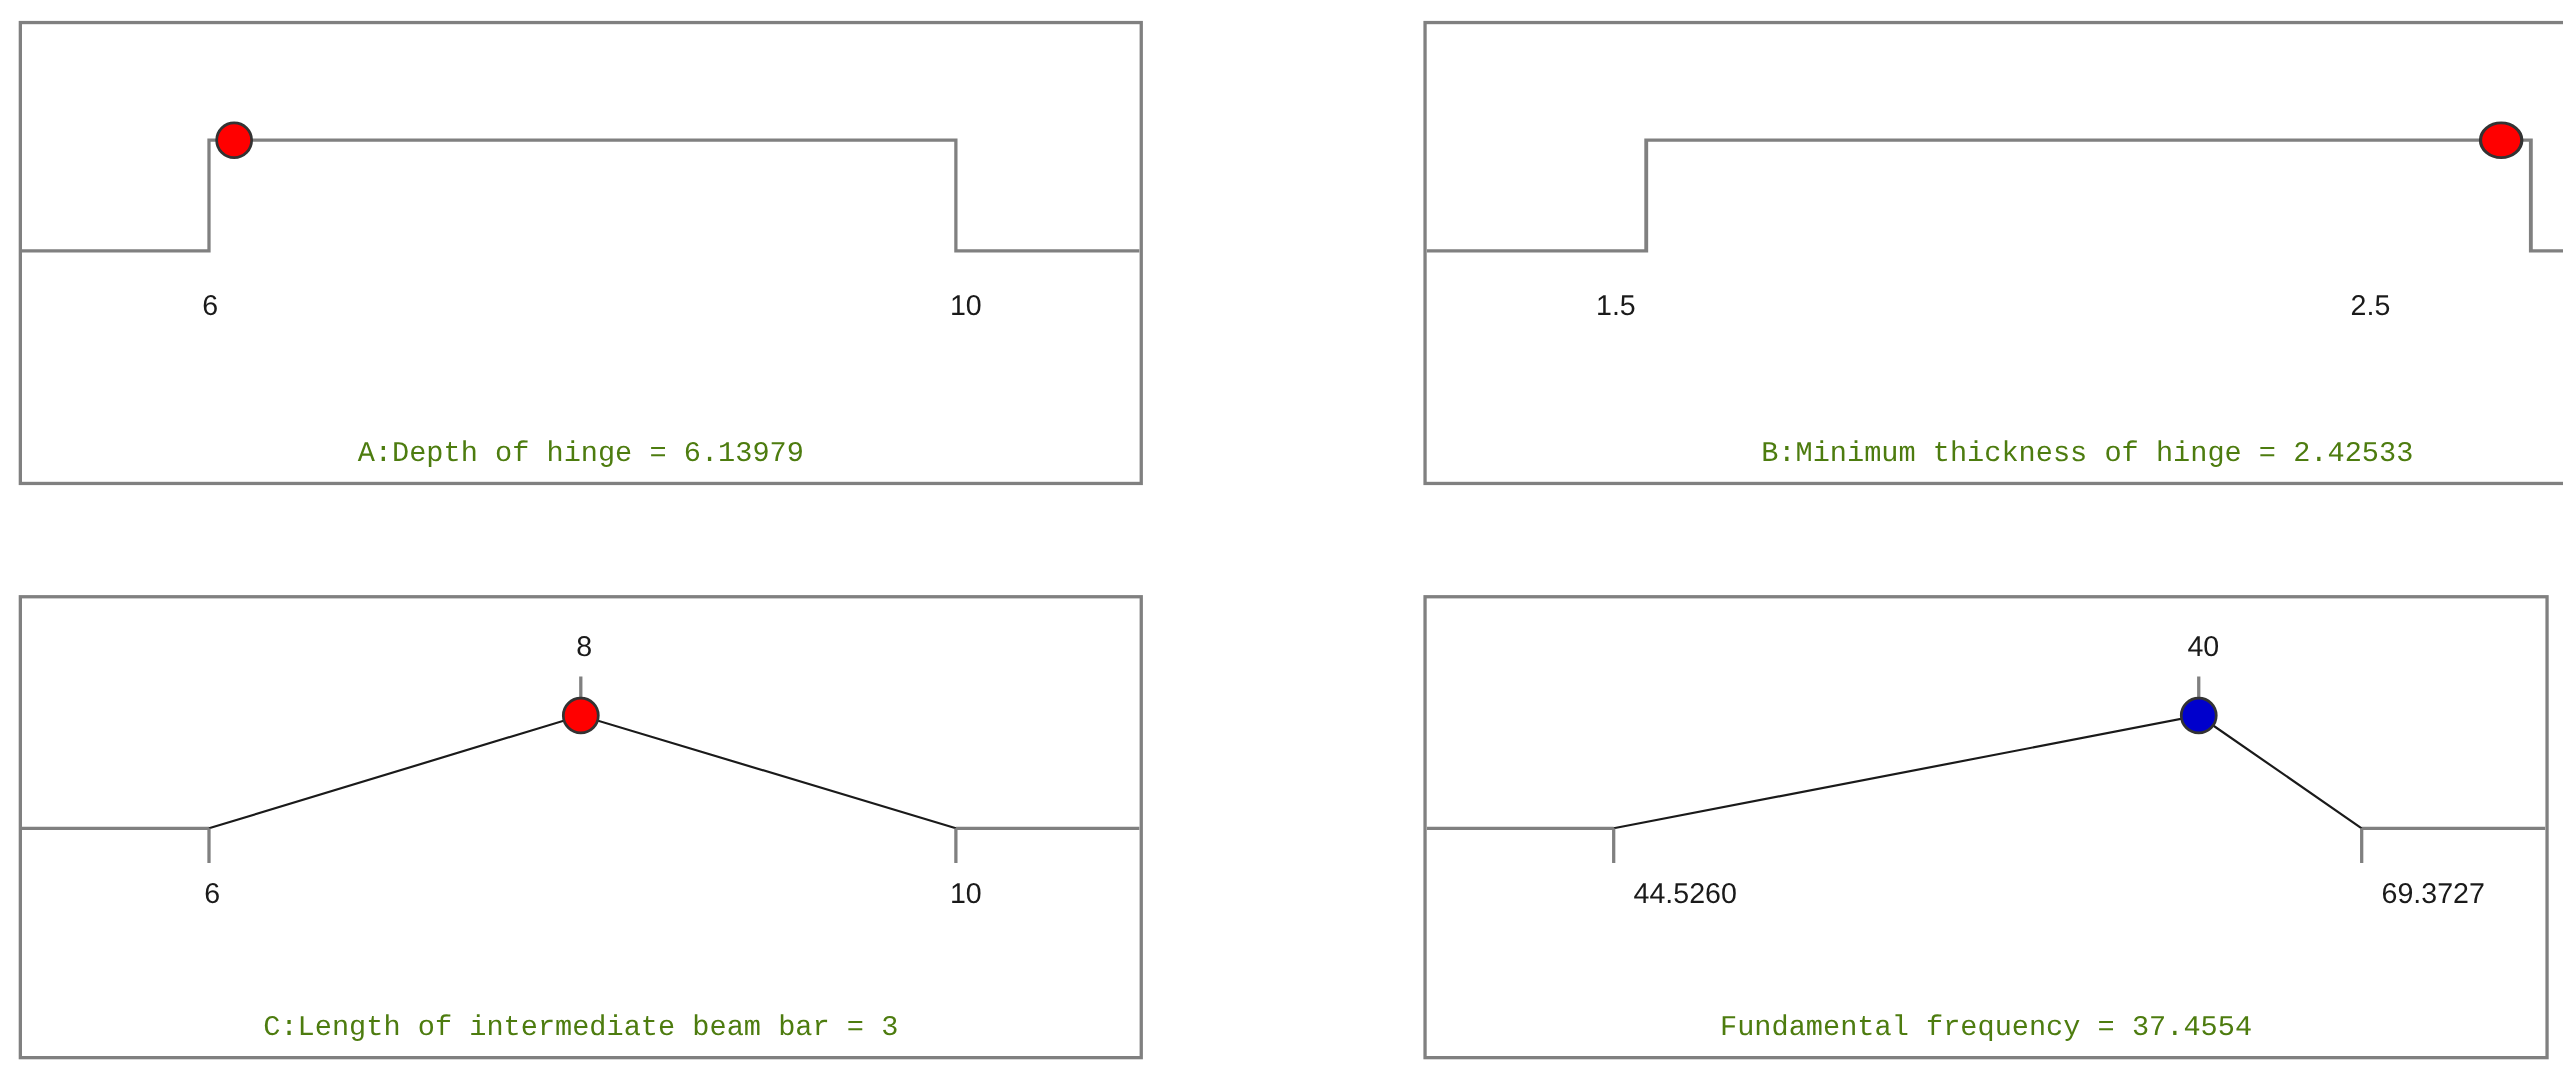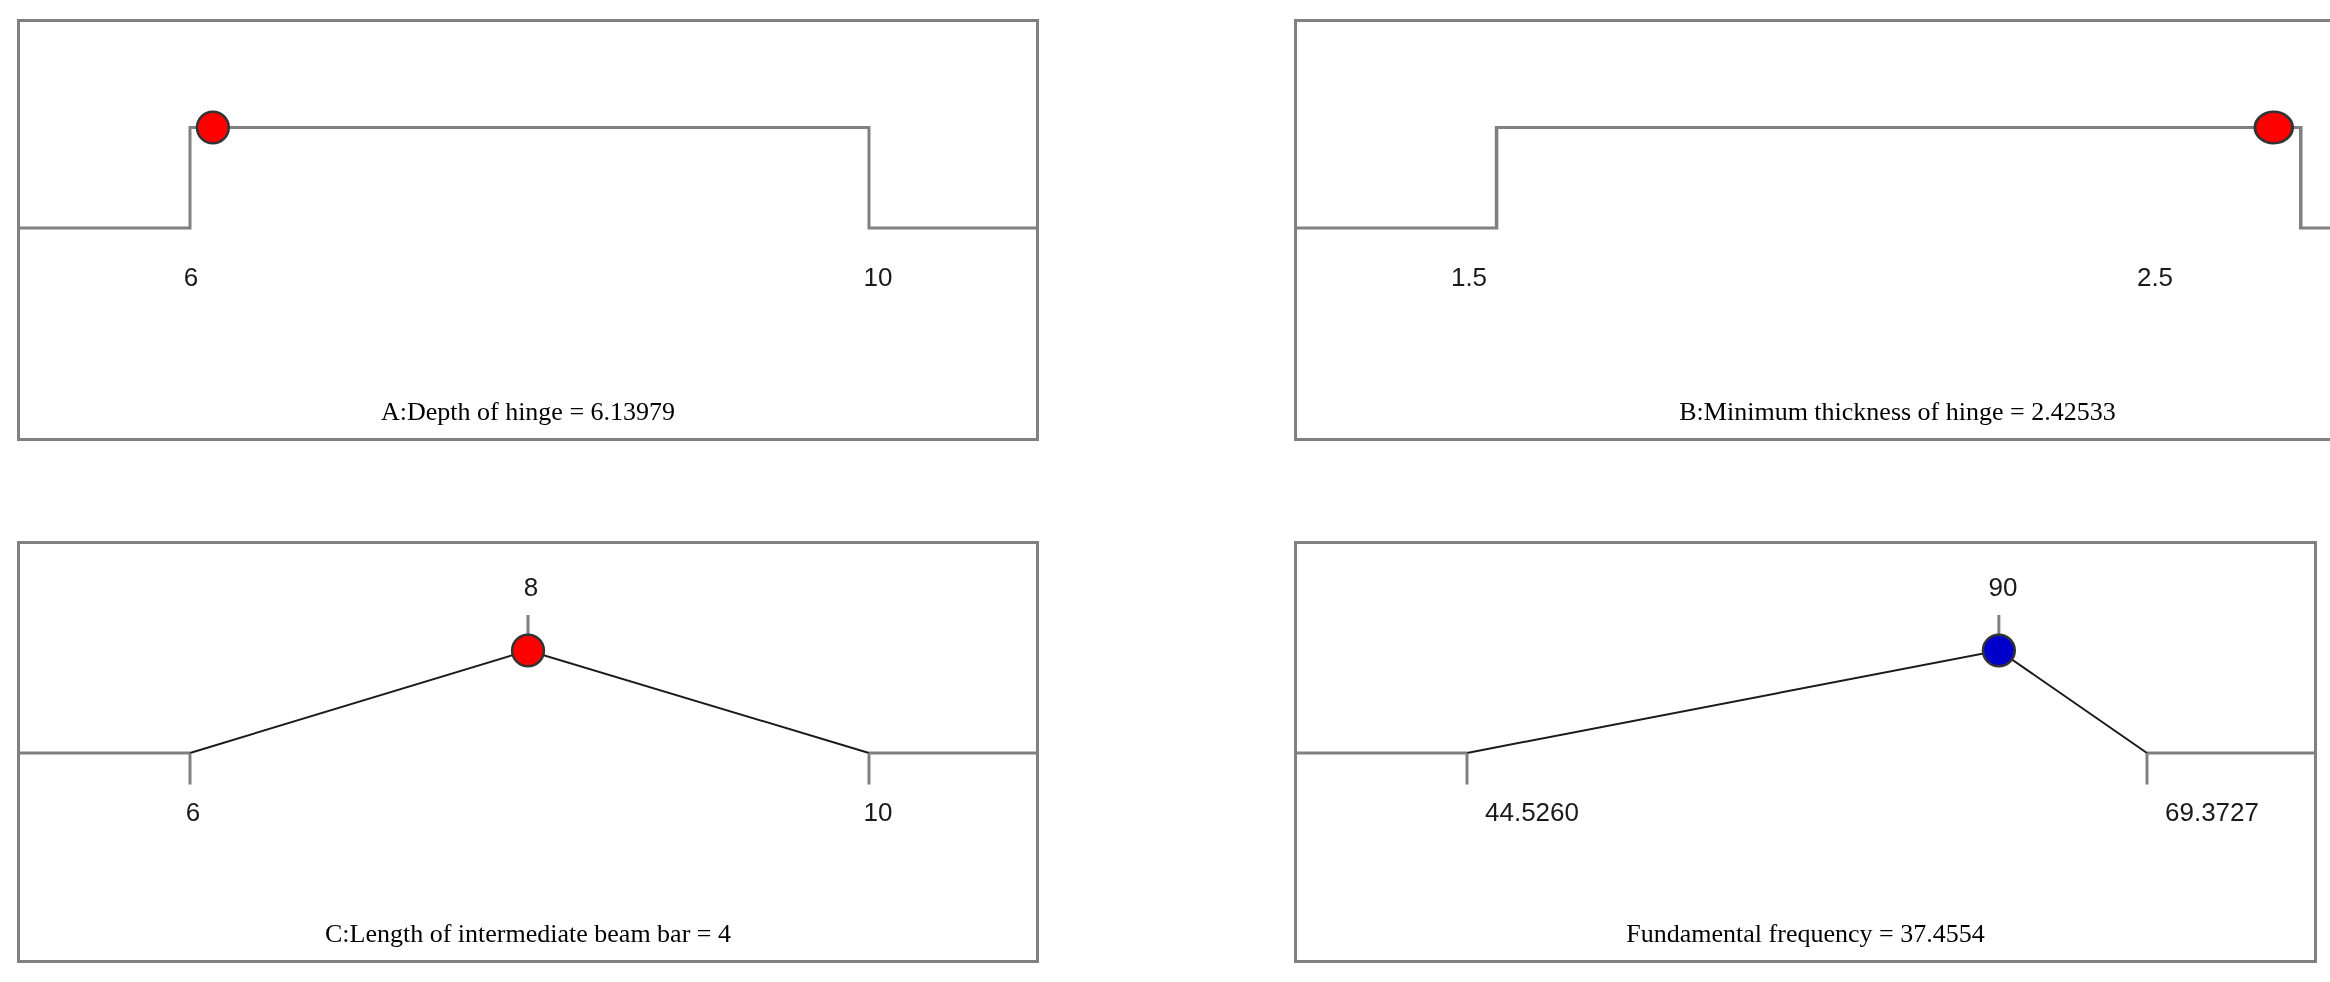--- a/index.html
+++ b/index.html
@@ -33,22 +33,22 @@
     width: 100%;
     height: 100%;
     display: block;
   }
   .caption {
     position: absolute;
     left: 0;
     right: 0;
     text-align: center;
     font-size: 26px;
-    color: #000000;
-    font-family: Liberation Serif, serif;
+    color: #4d7c0f;
+    font-family: Liberation Mono, monospace;
     white-space: nowrap;
   }
   .axis-label {
     position: absolute;
     font-size: 26px;
     color: #1a1a1a;
     font-family: "Liberation Sans", sans-serif;
     white-space: nowrap;
     transform: translateX(-50%);
   }
@@ -102,32 +102,32 @@
 
       <path d="M 171 212 L 171 244" fill="none" stroke="#808080" stroke-width="3"></path>
       <path d="M 854 212 L 854 244" fill="none" stroke="#808080" stroke-width="3"></path>
 
       <path d="M 511 108 L 511 72" fill="none" stroke="#808080" stroke-width="3"></path>
       <circle cx="511" cy="108" r="16" fill="#ff0000" stroke="#333333" stroke-width="2.5"></circle>
     </svg>
     <div class="apex-label" style="left:511px; top:28px;">8</div>
     <div class="axis-label" style="left:173px; top:253px;">6</div>
     <div class="axis-label" style="left:858px; top:253px;">10</div>
-    <div class="caption" style="top:375px;">C:Length of intermediate beam bar = 4</div>
+    <div class="caption" style="top:375px;">C:Length of intermediate beam bar = 3</div>
   </div>
 
   <div class="panel" id="panel-d">
     <svg class="panel-svg" viewBox="0 0 1023 422" preserveAspectRatio="none">
       <path d="M 0 212 L 171 212" fill="none" stroke="#808080" stroke-width="3"></path>
       <path d="M 855 212 L 1023 212" fill="none" stroke="#808080" stroke-width="3"></path>
       <path d="M 171 212 L 706 108 L 855 212" fill="none" stroke="#1a1a1a" stroke-width="2"></path>
       <path d="M 171 212 L 171 244" fill="none" stroke="#808080" stroke-width="3"></path>
       <path d="M 855 212 L 855 244" fill="none" stroke="#808080" stroke-width="3"></path>
       <path d="M 706 108 L 706 72" fill="none" stroke="#808080" stroke-width="3"></path>
       <circle cx="706" cy="108" r="16" fill="#0000cc" stroke="#333333" stroke-width="2.5"></circle>
     </svg>
-    <div class="apex-label" style="left:706px; top:28px;">90</div>
+    <div class="apex-label" style="left:706px; top:28px;">40</div>
     <div class="axis-label" style="left:235px; top:253px;">44.5260</div>
     <div class="axis-label" style="left:915px; top:253px;">69.3727</div>
     <div class="caption" style="top:375px;">Fundamental frequency = 37.4554</div>
   </div>
 
 </div>
 
 </body></html>

